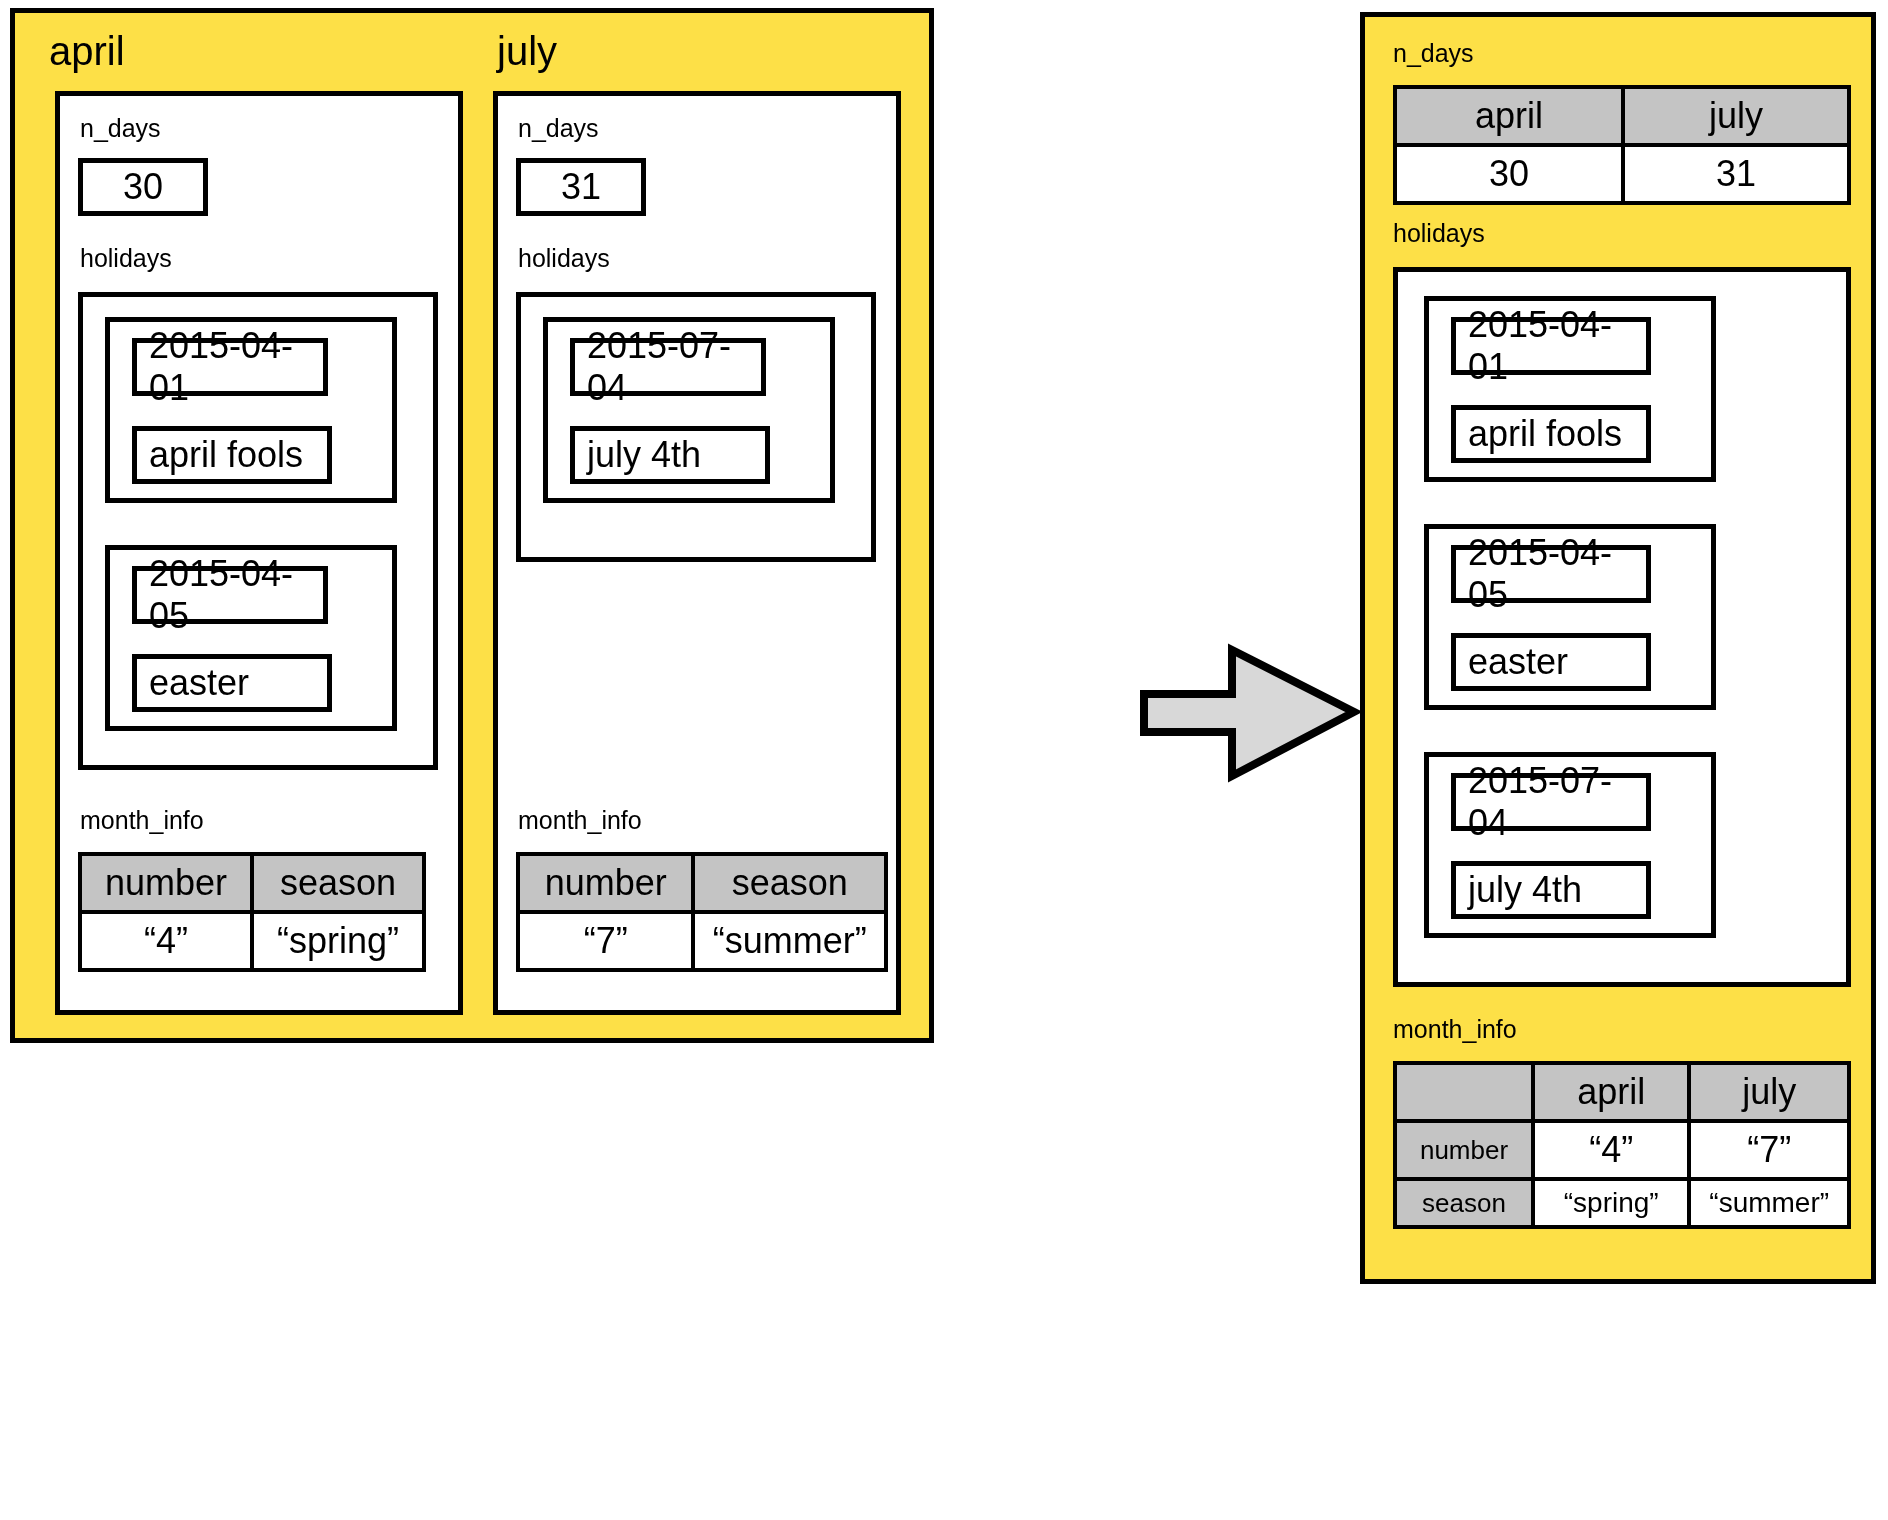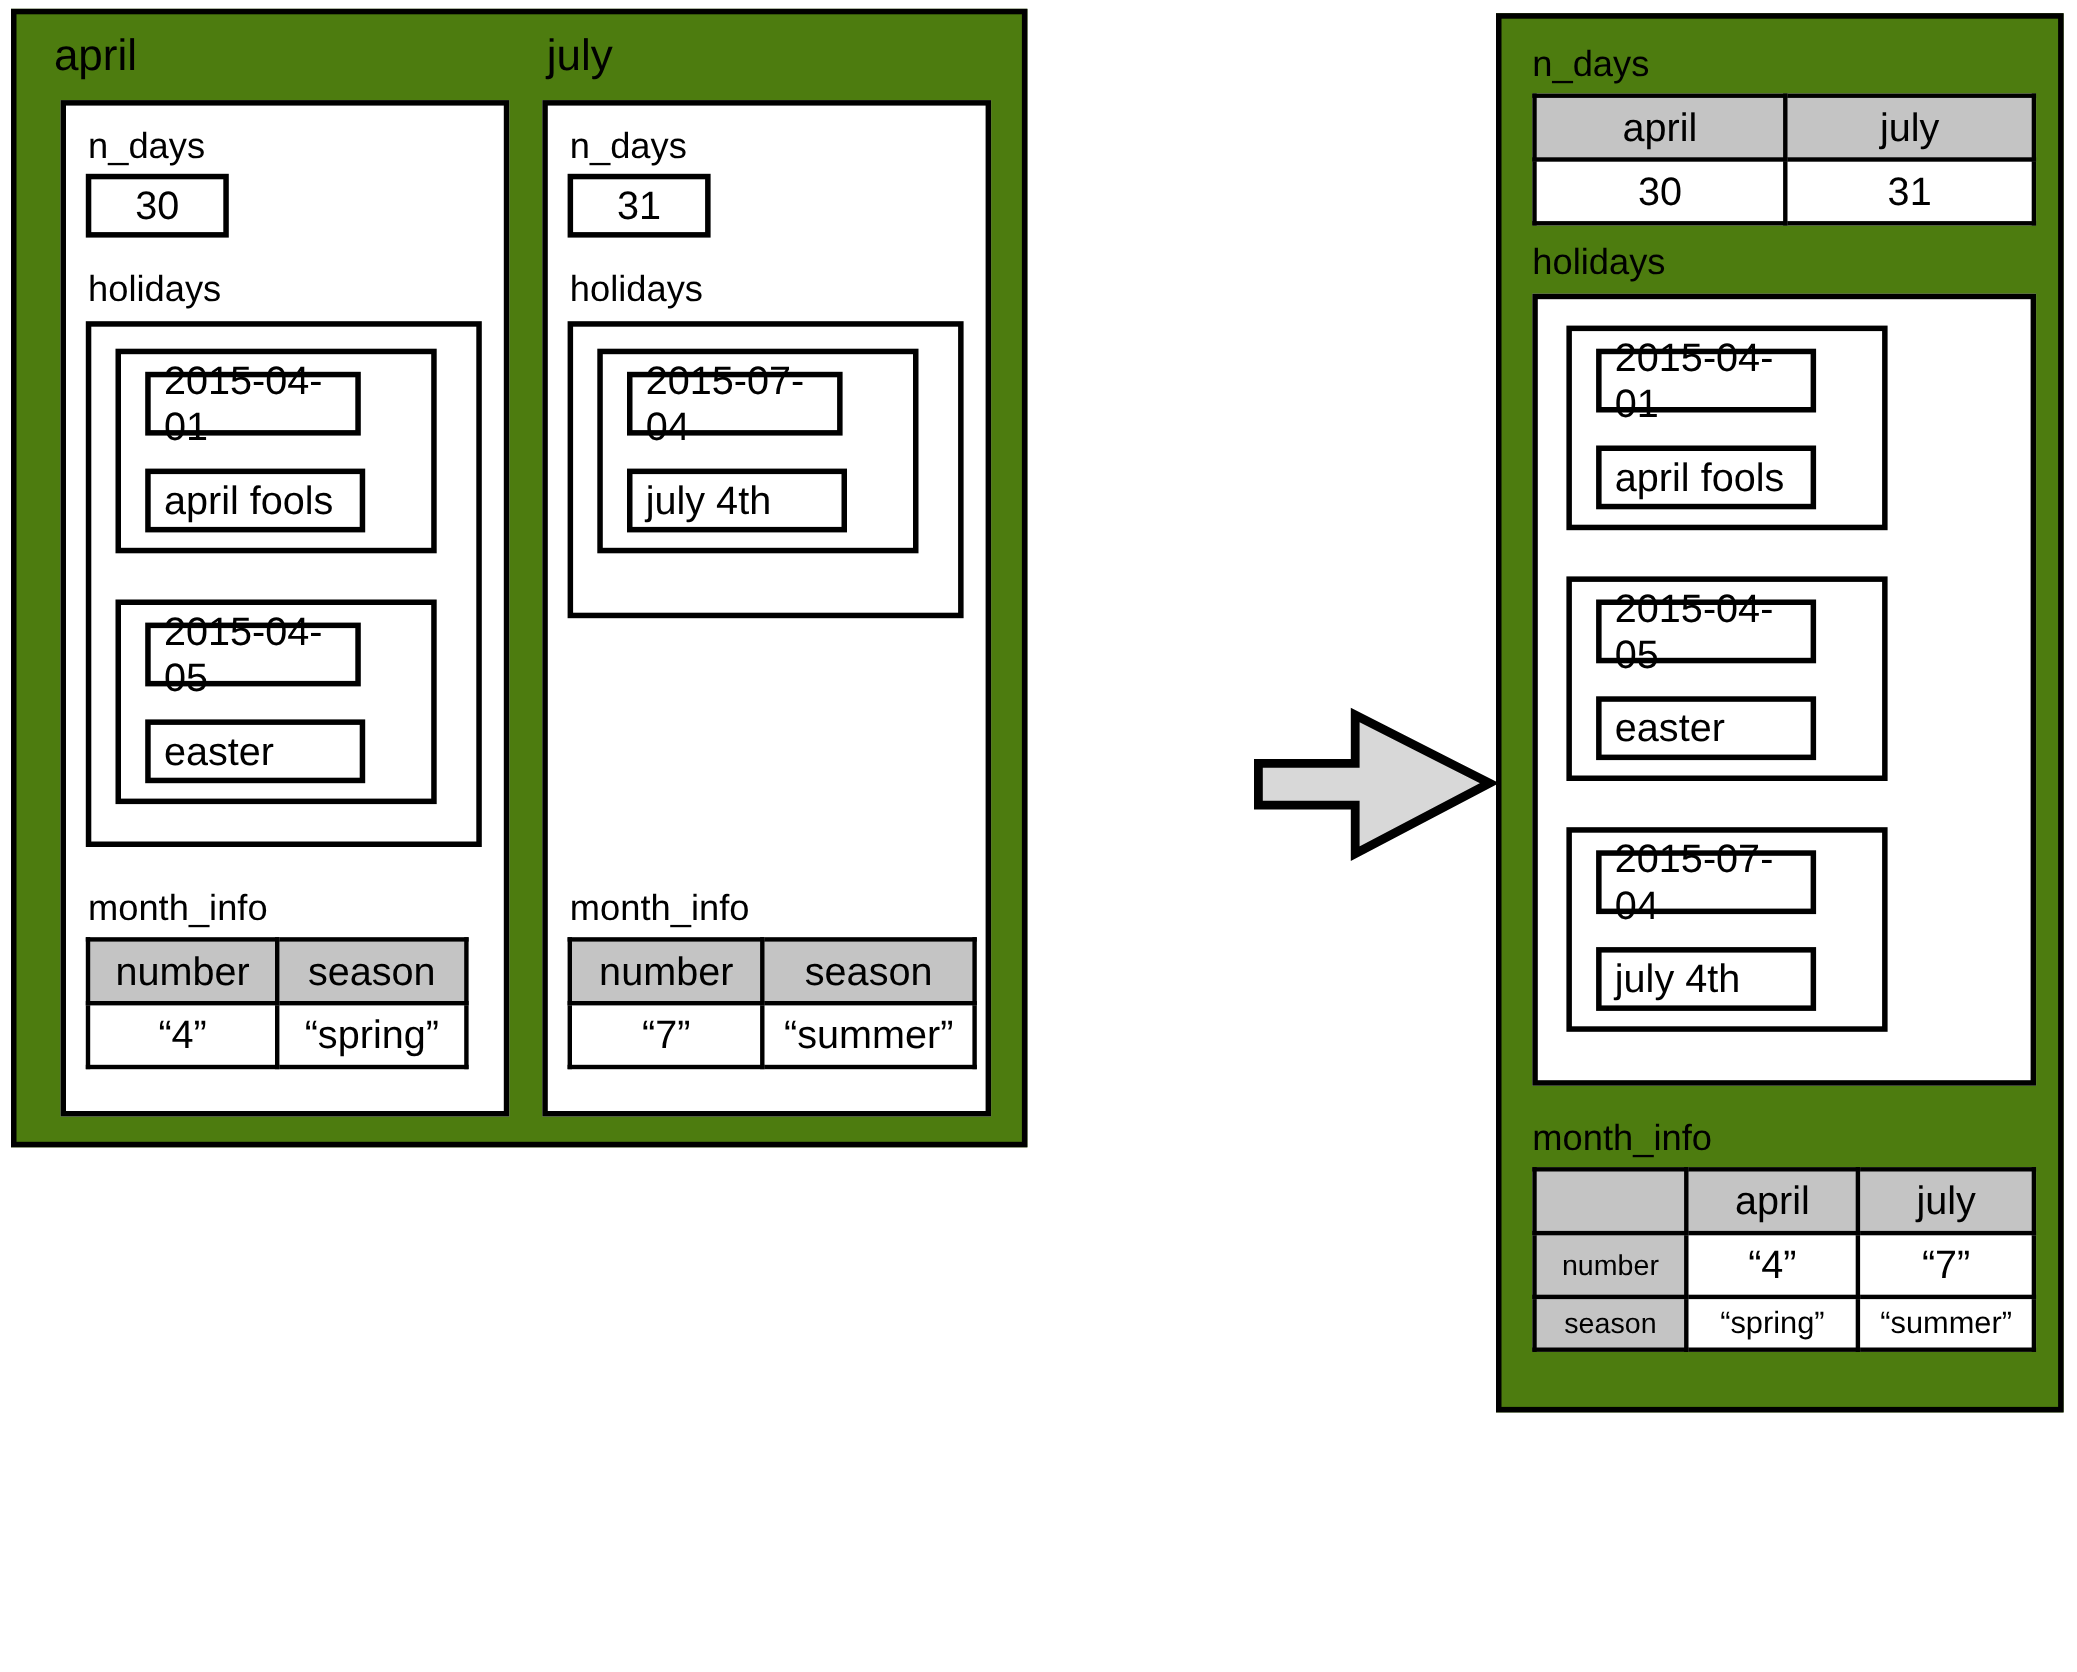--- a/index.html
+++ b/index.html
@@ -13,21 +13,21 @@
     font-family: "Liberation Sans", sans-serif;
     color: #000;
     position: relative;
     overflow: hidden;
   }
 
   
   .panel {
     position: absolute;
     border: 5px solid #000;
-    background: #4d7c0f;
+    background: #fde047;
     box-sizing: border-box;
   }
   .title {
     font-size: 40px;
     line-height: 1.0;
     white-space: nowrap;
   }
   .val-box {
     border: 5px solid #000;
     background: #fff;
@@ -49,21 +49,21 @@
     position: absolute;
     border: 5px solid #000;
     box-sizing: border-box;
     background: #fff;
     top: 78px;
     height: 924px;
   }
   #april-panel { left: 40px;  width: 408px; }
   #july-panel  { left: 478px; width: 408px; }
 
-  .field-label { position: absolute; font-size: 33px; }
+  .field-label { position: absolute; font-size: 25px; }
 
   .ndays-box { position: absolute; width: 130px; height: 58px; }
 
   .holidays-outer {
     position: absolute;
     border: 5px solid #000;
     box-sizing: border-box;
     background: #fff;
   }
   .holiday-group {

